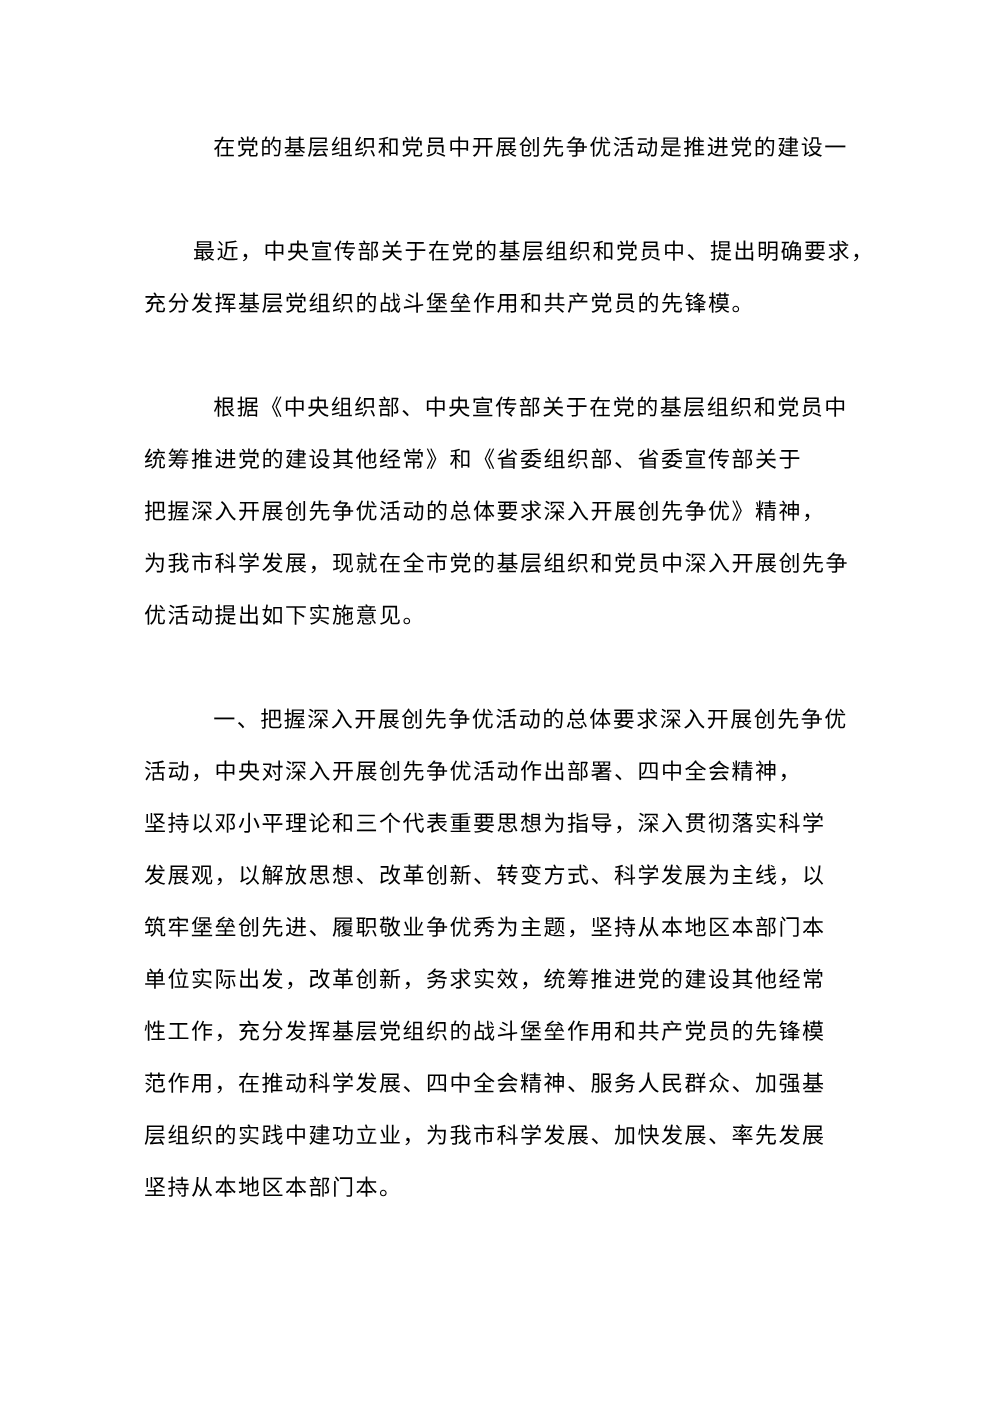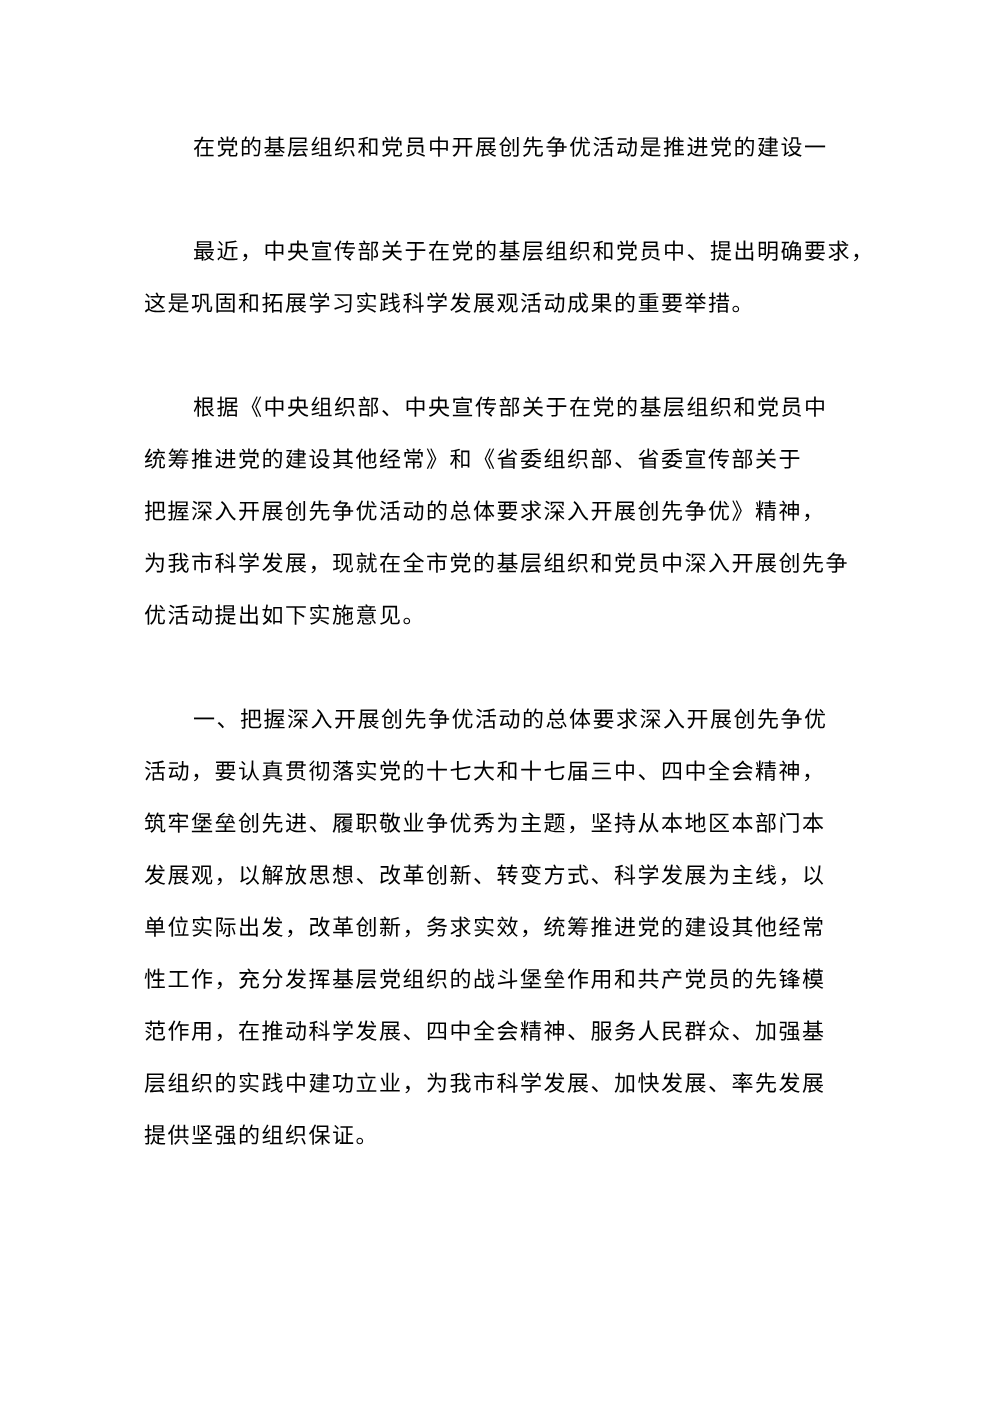--- a/index.html
+++ b/index.html
@@ -34,51 +34,53 @@
     white-space: nowrap;
     height: 52px;
     line-height: 52px;
     font-size: 22px;
     letter-spacing: 1.5px;
     color: #000000;
     font-family: "Liberation Serif", "DejaVu Serif", serif;
   }
   .indent {
     padding-left: 49px;
+    text-align: center;
   }
 </style>
 </head>
 <body>
 
 <div class="page">
   <div class="doc">
 
     <p class="para">
       <span class="line indent">在党的基层组织和党员中开展创先争优活动是推进党的建设一</span>
     </p>
 
     <p class="para">
       <span class="line indent">最近，中央宣传部关于在党的基层组织和党员中、提出明确要求，</span>
-      <span class="line">这是巩固和拓展学习实践科学发展观活动成果的重要举措。</span>
+      <span class="line">充分发挥基层党组织的战斗堡垒作用和共产党员的先锋模。</span>
     </p>
 
     <p class="para">
       <span class="line indent">根据《中央组织部、中央宣传部关于在党的基层组织和党员中</span>
       <span class="line">统筹推进党的建设其他经常》和《省委组织部、省委宣传部关于</span>
       <span class="line">把握深入开展创先争优活动的总体要求深入开展创先争优》精神，</span>
       <span class="line">为我市科学发展，现就在全市党的基层组织和党员中深入开展创先争</span>
       <span class="line">优活动提出如下实施意见。</span>
     </p>
 
     <p class="para">
       <span class="line indent">一、把握深入开展创先争优活动的总体要求深入开展创先争优</span>
-      <span class="line">活动，要认真贯彻落实党的十七大和十七届三中、四中全会精神，</span>
+      <span class="line">活动，中央对深入开展创先争优活动作出部署、四中全会精神，</span>
+      <span class="line">坚持以邓小平理论和三个代表重要思想为指导，深入贯彻落实科学</span>
+      <span class="line">发展观，以解放思想、改革创新、转变方式、科学发展为主线，以</span>
       <span class="line">筑牢堡垒创先进、履职敬业争优秀为主题，坚持从本地区本部门本</span>
-      <span class="line">发展观，以解放思想、改革创新、转变方式、科学发展为主线，以</span>
       <span class="line">单位实际出发，改革创新，务求实效，统筹推进党的建设其他经常</span>
       <span class="line">性工作，充分发挥基层党组织的战斗堡垒作用和共产党员的先锋模</span>
       <span class="line">范作用，在推动科学发展、四中全会精神、服务人民群众、加强基</span>
       <span class="line">层组织的实践中建功立业，为我市科学发展、加快发展、率先发展</span>
-      <span class="line">提供坚强的组织保证。</span>
+      <span class="line">坚持从本地区本部门本。</span>
     </p>
 
   </div>
 </div>
 
 </body></html>

